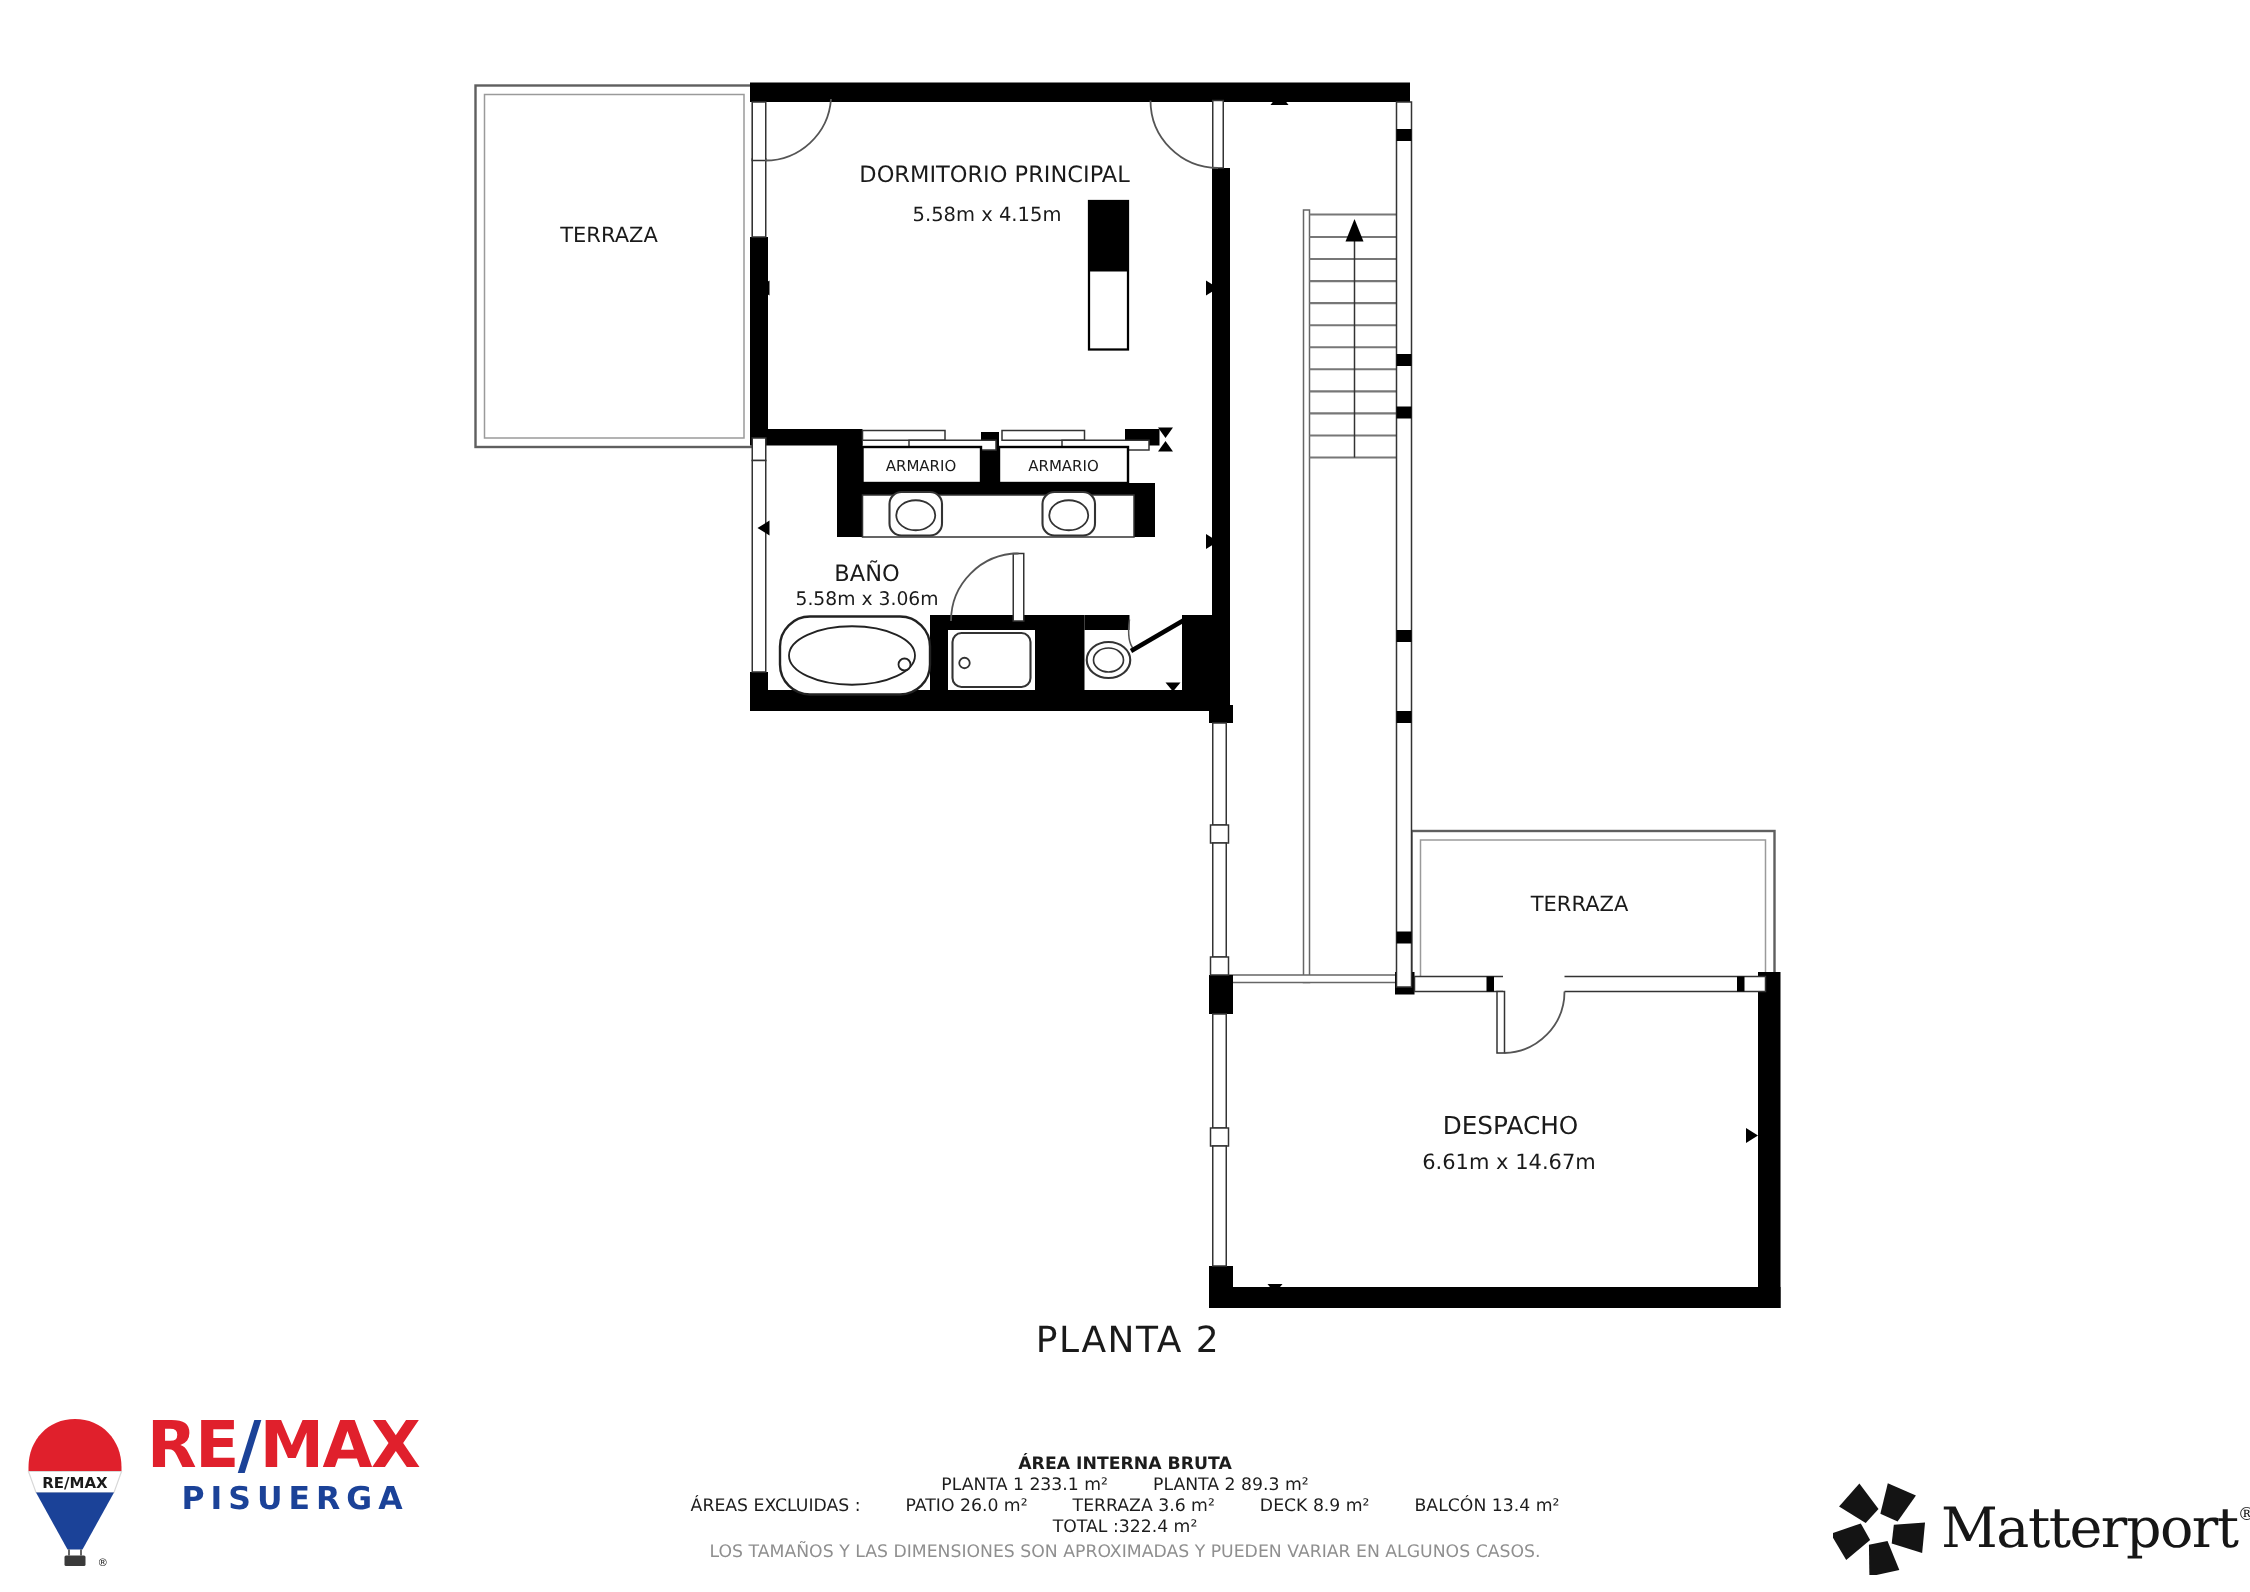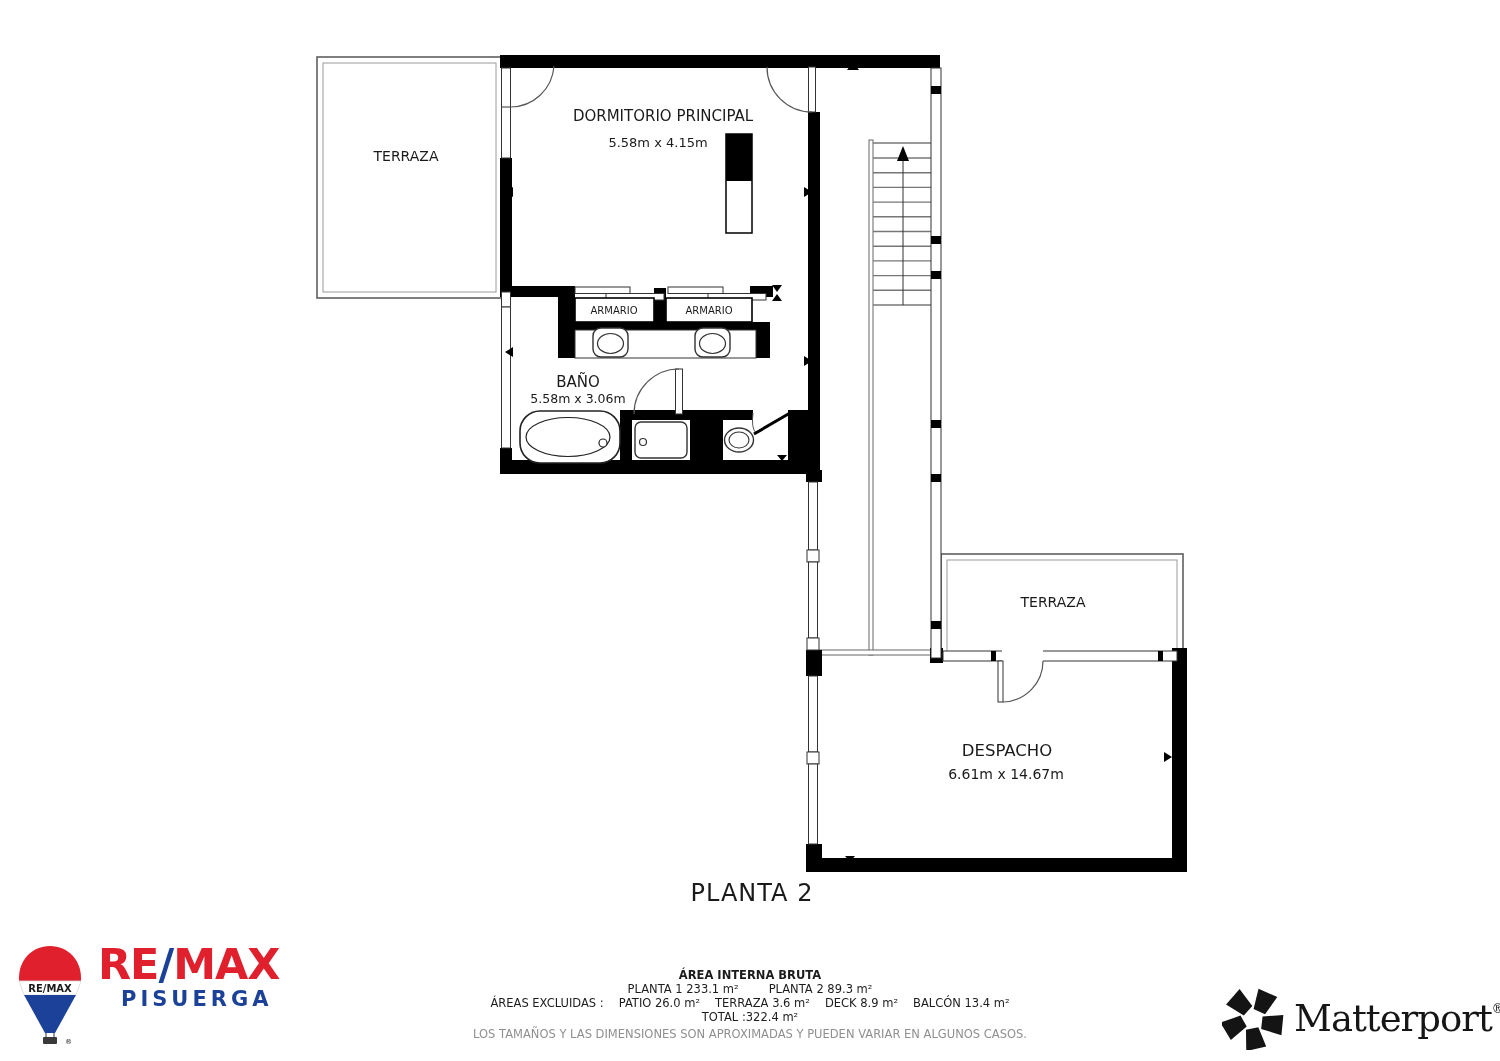--- a/index.html
+++ b/index.html
@@ -14,21 +14,21 @@
   .room-name-sm{font-size:14px;}
   .armario-label{font-size:10px;}
   .bano-name{font-size:15px;}
   .bano-dims{font-size:12.5px;}
   .plan-title{font-size:24px;letter-spacing:1px;}
 
   
   .footer-center{position:absolute;left:50%;top:968px;transform:translateX(-50%);
     text-align:center;font-size:11.5px;color:#1c1c1c;white-space:nowrap;line-height:14px;}
   .footer-center .row{display:flex;justify-content:center;gap:30px;}
-  .footer-center .row3{gap:15px;}
+  .footer-center .row3{}
   .footer-center .row4{gap:0;}
   .footer-title{font-weight:bold;}
   .disclaimer{margin-top:3px;color:#8f8f8f;}
 
   .remax{position:absolute;left:12px;top:944px;display:flex;align-items:flex-start;}
   .remax-text{margin-left:10px;}
   .remax-word{font-size:43px;font-weight:800;line-height:40px;letter-spacing:-1px;}
   .remax-word .red{color:#E0202C;}
   .remax-word .blue{color:#1B4298;}
   .remax-sub{font-size:21px;font-weight:bold;color:#1B4298;letter-spacing:4px;margin-top:3px;margin-left:23px;}

